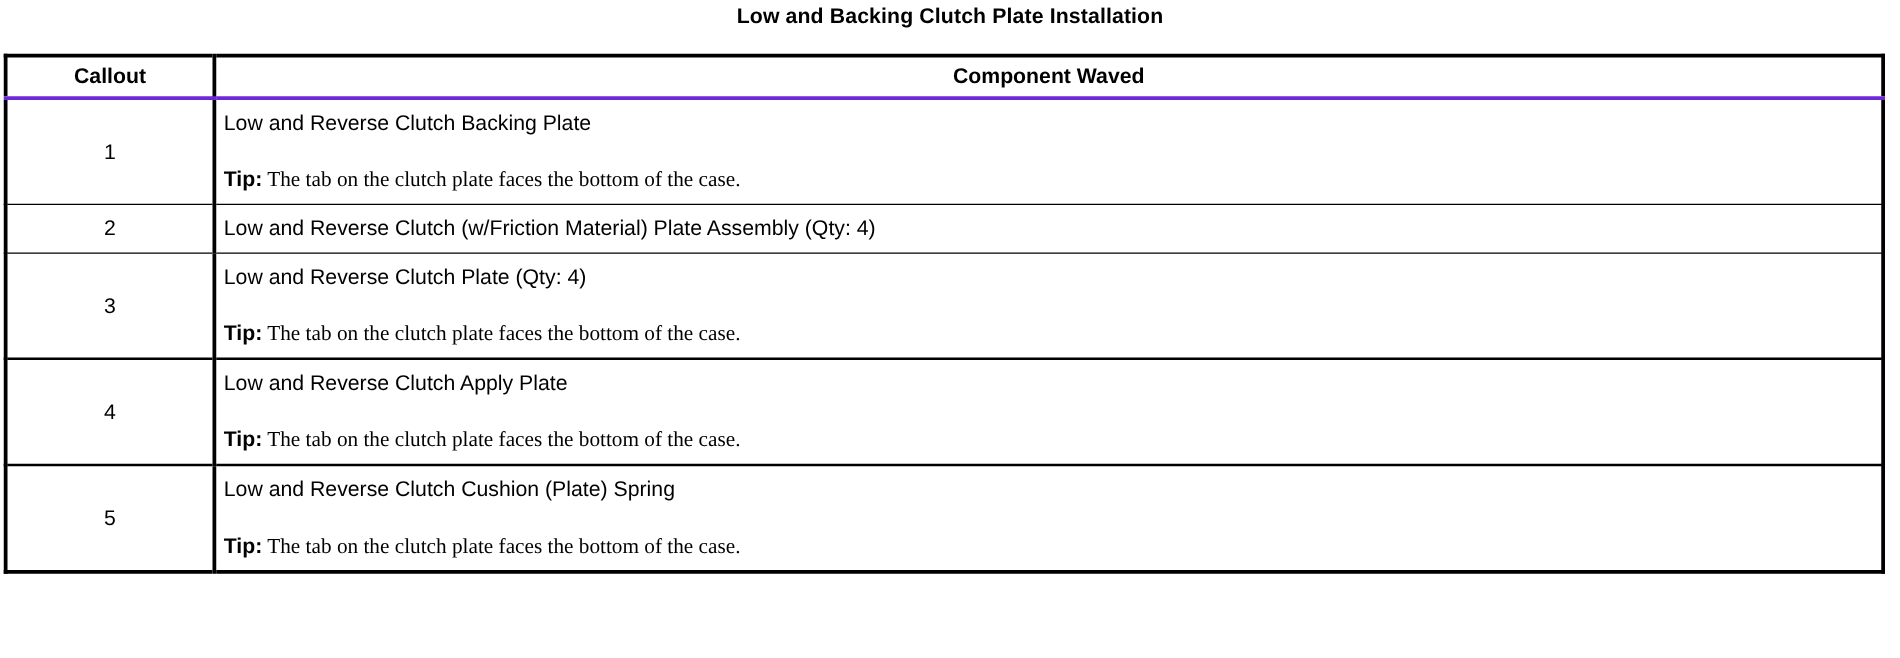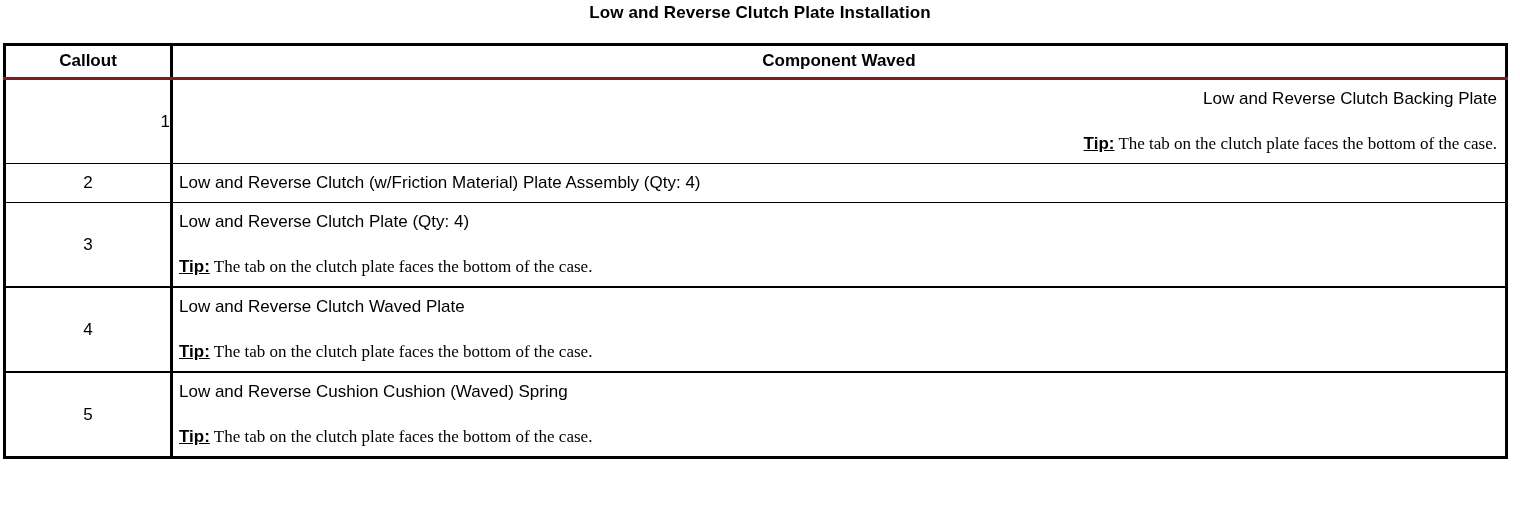--- a/index.html
+++ b/index.html
@@ -39,38 +39,38 @@
   table.parts-table {
     border-collapse: collapse;
     width: 1502px;
     table-layout: fixed;
     border: 3px solid #000000;
   }
   table.parts-table col.col-callout { width: 167px; }
   table.parts-table col.col-name { width: 1335px; }
 
   thead th {
-    border-bottom: 3px solid #7f1d1d;
+    border-bottom: 3px solid #6d28d9;
     font-size: 17px;
     font-weight: bold;
     text-align: center;
     padding: 5px 0 6px 0;
     height: 33px;
     box-sizing: border-box;
     vertical-align: middle;
   }
   thead th.th-callout {
     border-right: 3px solid #000000;
   }
   tbody td {
     border-top: 1px solid #000000;
     font-size: 17px;
     vertical-align: middle;
   }
-  tbody tr:first-child td { border-top: none; text-align: right; }
+  tbody tr:first-child td { border-top: none; }
   tbody td.cell-callout {
     border-right: 3px solid #000000;
     text-align: center;
     vertical-align: middle;
     font-size: 17px;
     padding: 0;
   }
   tbody td.cell-name {
     text-align: left;
     vertical-align: top;
@@ -88,38 +88,37 @@
   }
   .tip-line {
     display: block;
     font-size: 17px;
     line-height: 22px;
     margin-top: 23px;
     white-space: nowrap;
   }
   .tip-label {
     font-weight: bold;
-    text-decoration: underline;
   }
   .tip-text {
     font-weight: normal;
     font-family: Liberation Serif, serif;
   }
   tr.row-single td.cell-name {
     padding-top: 8px;
     padding-bottom: 8px;
     margin-left: 40px;
   }
 </style>
 </head>
 <body>
 
 <div class="page">
 
-  <div class="doc-title">Low and Reverse Clutch Plate Installation</div>
+  <div class="doc-title">Low and Backing Clutch Plate Installation</div>
 
   <div class="table-wrap">
     <table class="parts-table">
       <colgroup>
         <col class="col-callout">
         <col class="col-name">
       </colgroup>
       <thead>
         <tr>
           <th class="th-callout">Callout</th>
@@ -147,29 +146,29 @@
           <td class="cell-callout">3</td>
           <td class="cell-name">
             <span class="name-line">Low and Reverse Clutch Plate (Qty: 4)</span>
             <span class="tip-line"><span class="tip-label">Tip:</span><span class="tip-text"> The tab on the clutch plate faces the bottom of the case.</span></span>
           </td>
         </tr>
 
         <tr class="row-thick">
           <td class="cell-callout">4</td>
           <td class="cell-name">
-            <span class="name-line">Low and Reverse Clutch Waved Plate</span>
+            <span class="name-line">Low and Reverse Clutch Apply Plate</span>
             <span class="tip-line"><span class="tip-label">Tip:</span><span class="tip-text"> The tab on the clutch plate faces the bottom of the case.</span></span>
           </td>
         </tr>
 
         <tr class="row-thick">
           <td class="cell-callout">5</td>
           <td class="cell-name">
-            <span class="name-line">Low and Reverse Cushion Cushion (Waved) Spring</span>
+            <span class="name-line">Low and Reverse Clutch Cushion (Plate) Spring</span>
             <span class="tip-line"><span class="tip-label">Tip:</span><span class="tip-text"> The tab on the clutch plate faces the bottom of the case.</span></span>
           </td>
         </tr>
 
       </tbody>
     </table>
   </div>
 
 </div>
 

